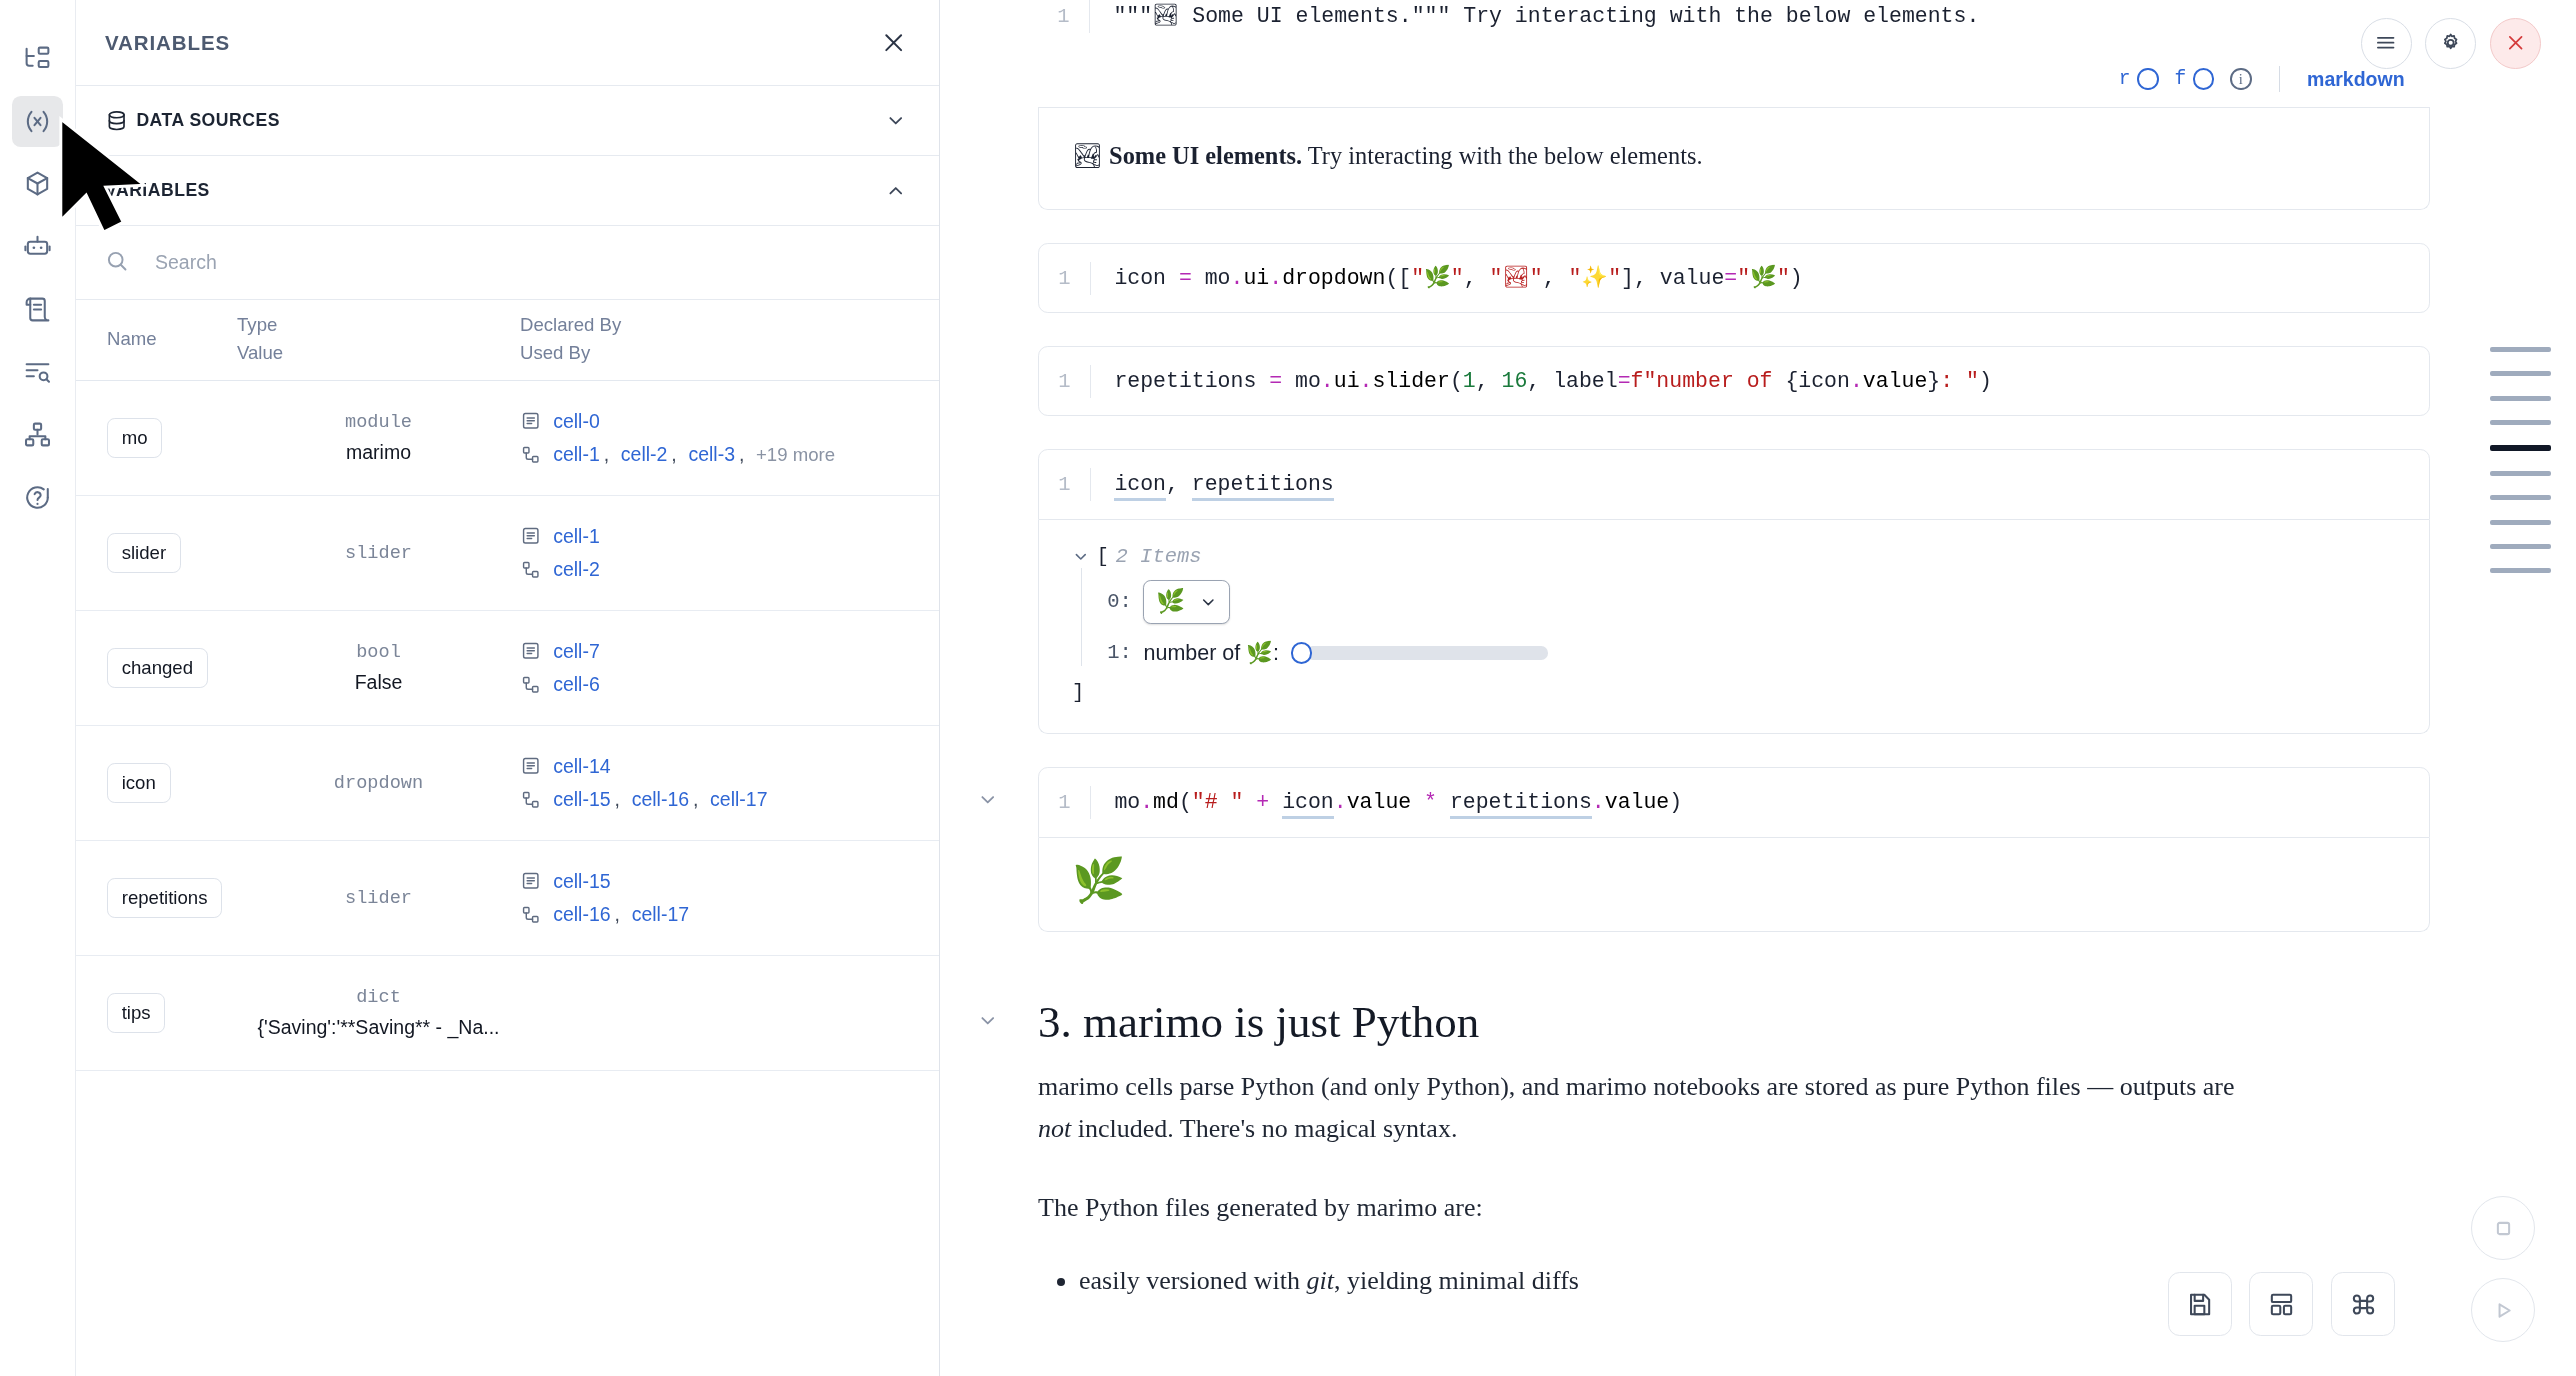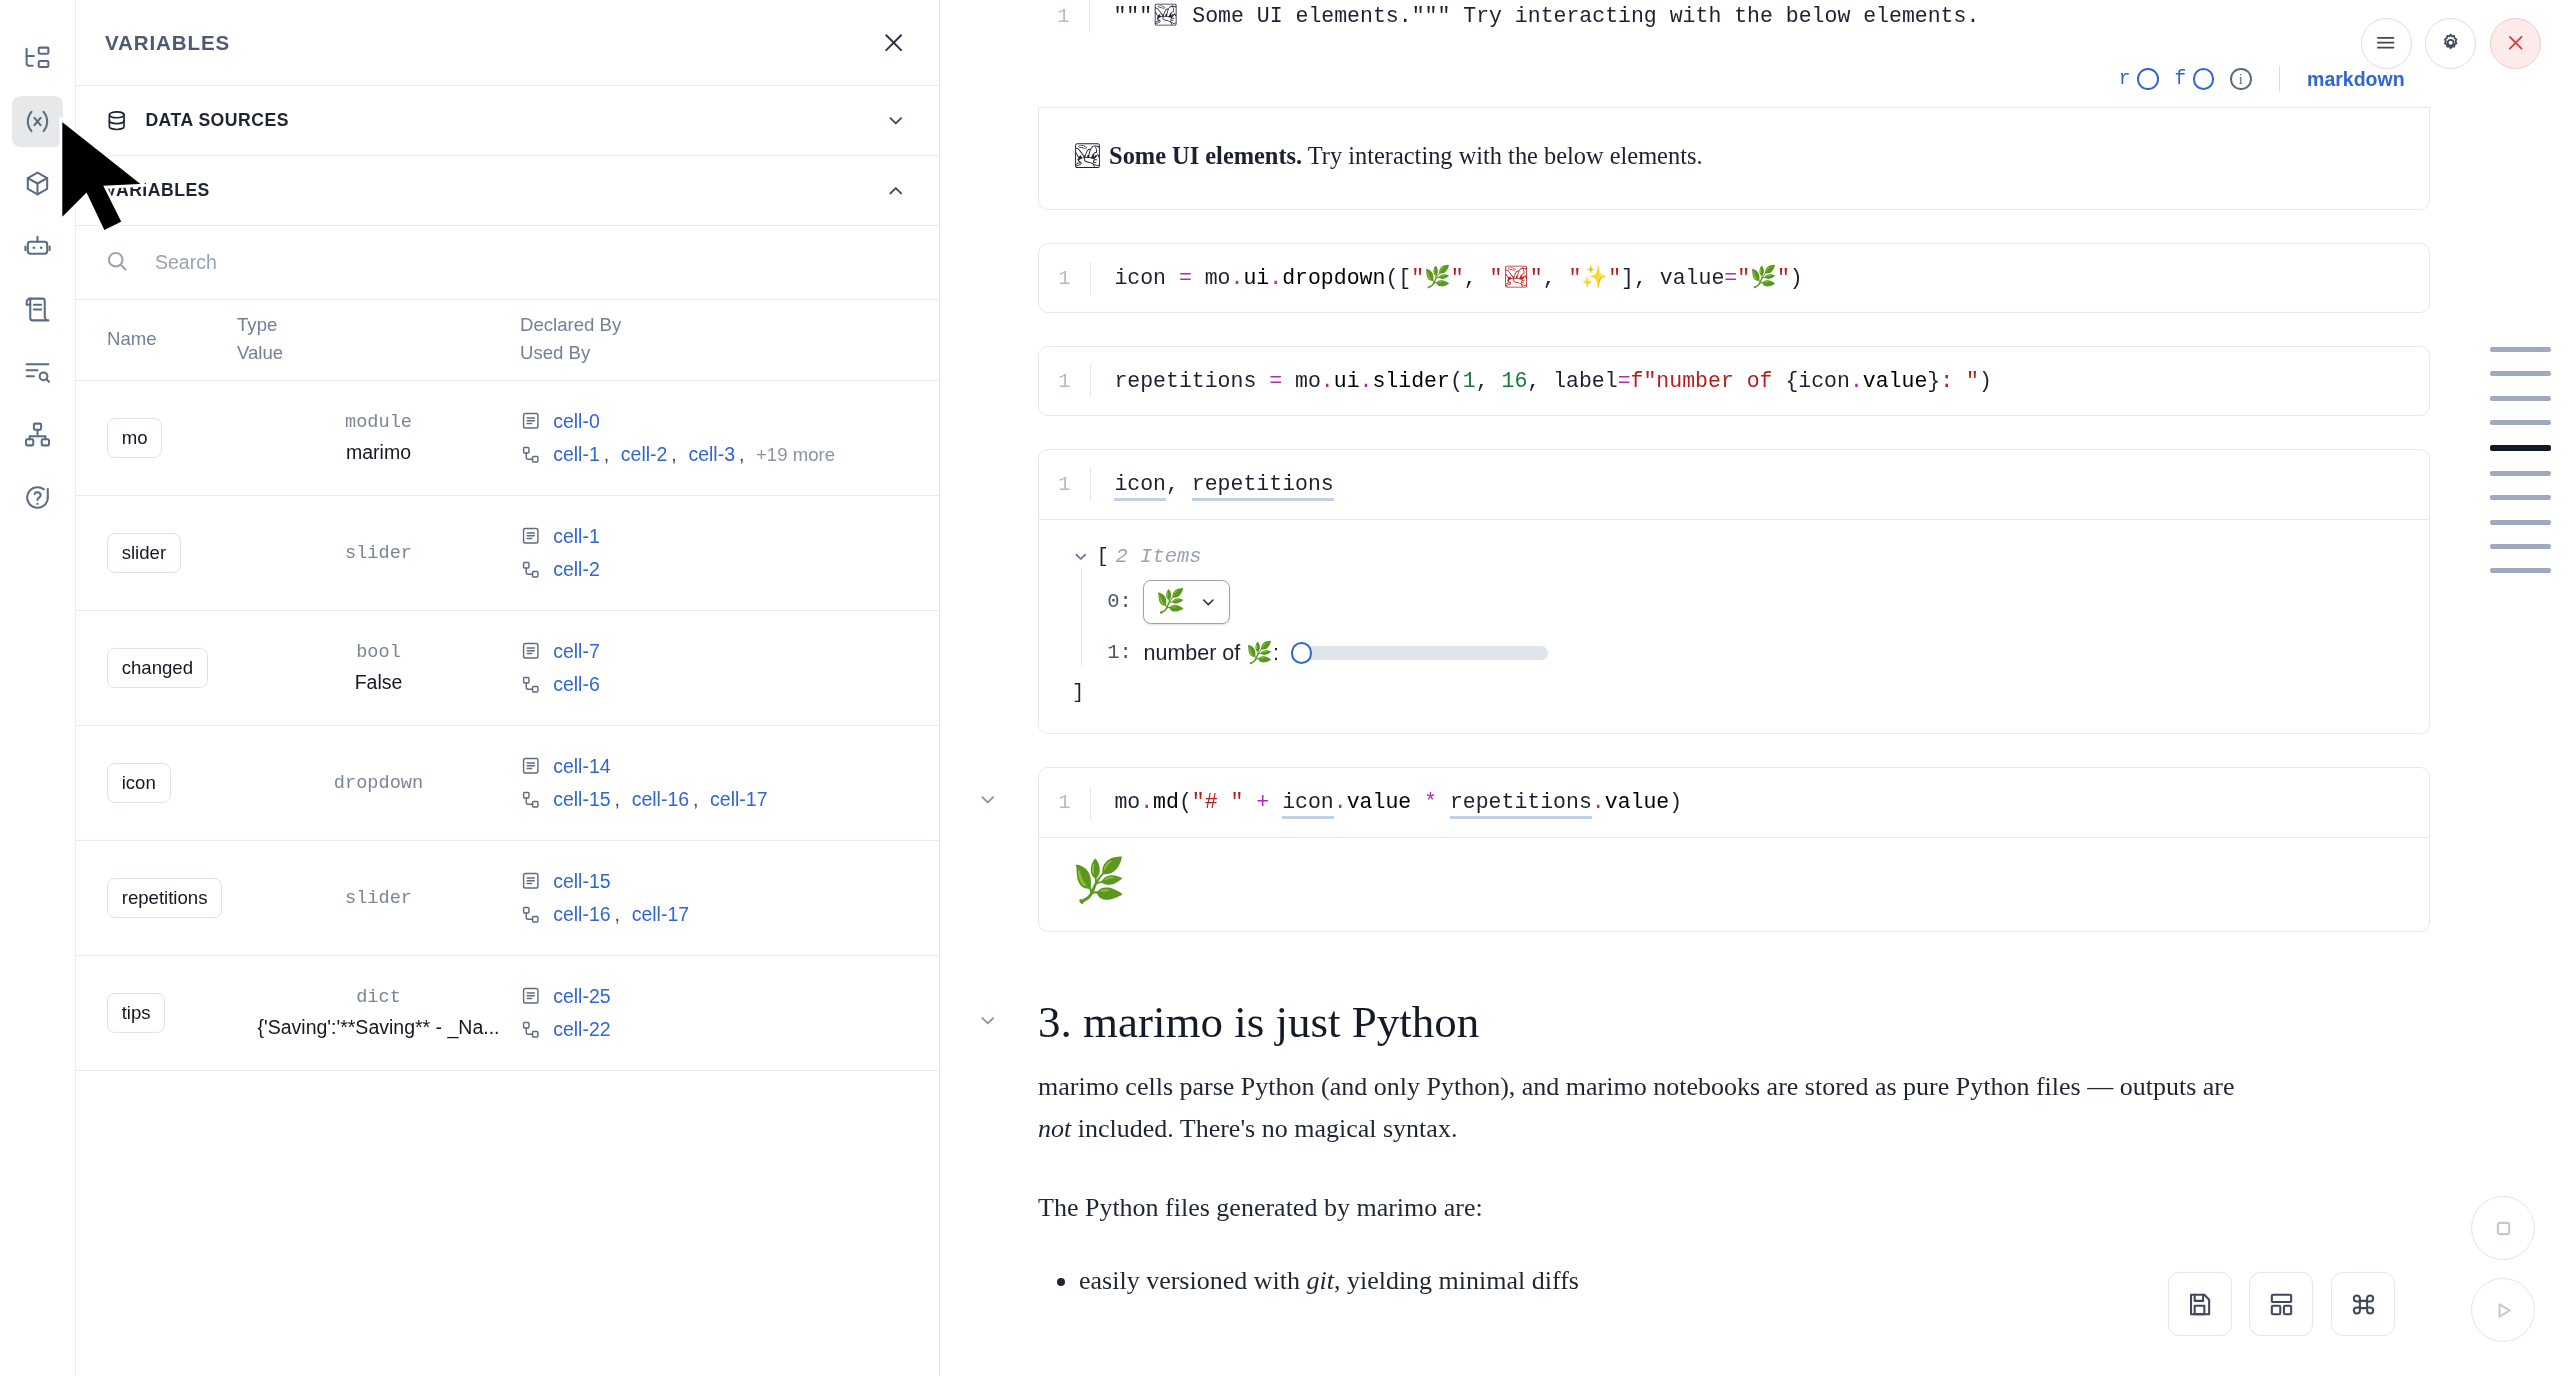--- a/index.html
+++ b/index.html
@@ -42,21 +42,21 @@
   .panel-title {
     font-size: 20.5px; font-weight: 700; letter-spacing: 0.9px;
     color: #4d5a70;
   }
   .panel-close { color: #2b3445; cursor: pointer; line-height: 0; }
   .panel-close svg { width: 25.4px; height: 25.4px; stroke: currentColor; stroke-width: 1.9;
                      fill: none; stroke-linecap: round; }
 
   .section {
     height: 70px; display: flex; align-items: center;
-    padding: 0 33px 0 29px; gap: 17px;
+    padding: 0 33px 0 29px; gap: 8px;
     border-bottom: 1px solid #e6eaf0; cursor: pointer;
   }
   .section-ico { color: #1d2533; line-height: 0; }
   .section-ico svg { width: 23.4px; height: 23.4px; stroke: currentColor; fill: none;
                      stroke-width: 1.7; stroke-linecap: round; stroke-linejoin: round; }
   .section-label {
     font-size: 17.6px; font-weight: 700; letter-spacing: 0.5px; color: #1c2432;
     flex: 1;
   }
   .section-chev { color: #3d4759; line-height: 0; }
@@ -536,37 +536,20 @@
               <span class="clink">cell-17</span>
             </div>
           </div>
         </div>
         <div class="vrow">
           <div class="c-name"><span class="badge">tips</span></div>
           <div class="c-type">
             <span class="t-type">dict</span>
             <span class="t-val">{'Saving':'**Saving** - _Na...</span>
           </div>
-          <div class="c-decl">
-            <div class="declline">
-              <span style="line-height: 0;"><svg viewBox="0 0 24 24">
-                  <rect x="4" y="4" width="16" height="16" rx="2"></rect>
-                  <path d="M8 9h8M8 12h8M8 15h5"></path>
-                </svg></span>
-              <span class="clink">cell-25</span>
-            </div>
-            <div class="declline">
-              <span style="line-height: 0;"><svg viewBox="0 0 24 24">
-                  <rect x="4" y="4" width="6" height="6" rx="1"></rect>
-                  <rect x="14" y="14" width="6" height="6" rx="1"></rect>
-                  <path d="M7 10v5a2 2 0 0 0 2 2h5"></path>
-                </svg></span>
-              <span class="clink">cell-22</span>
-            </div>
-          </div>
         </div>
       </div>
   </div>
 
   <div class="notebook">
 
     <div class="cell-actions">
       <div class="ca">
         <svg viewBox="0 0 24 24">
             <path d="M4 7h16M4 12h16M4 17h16"></path>

